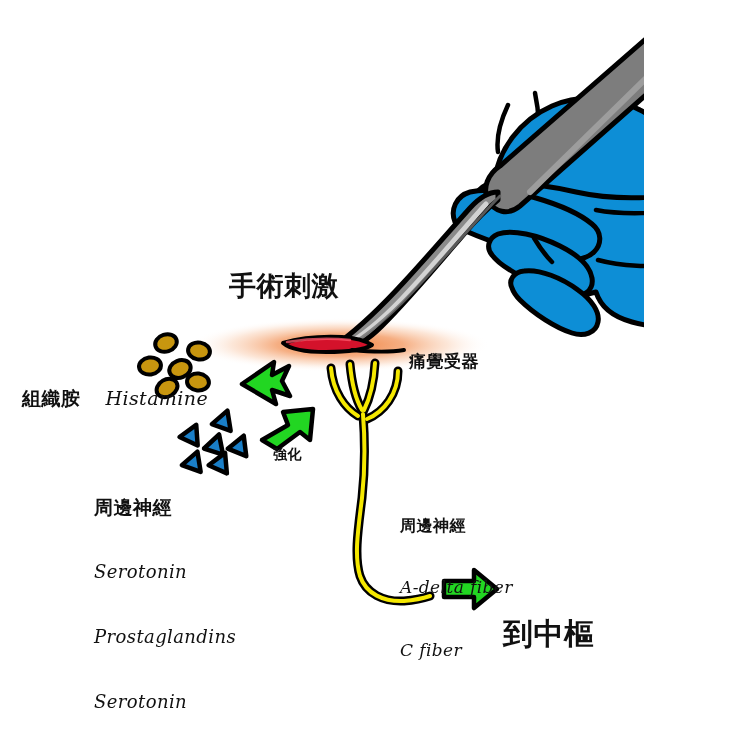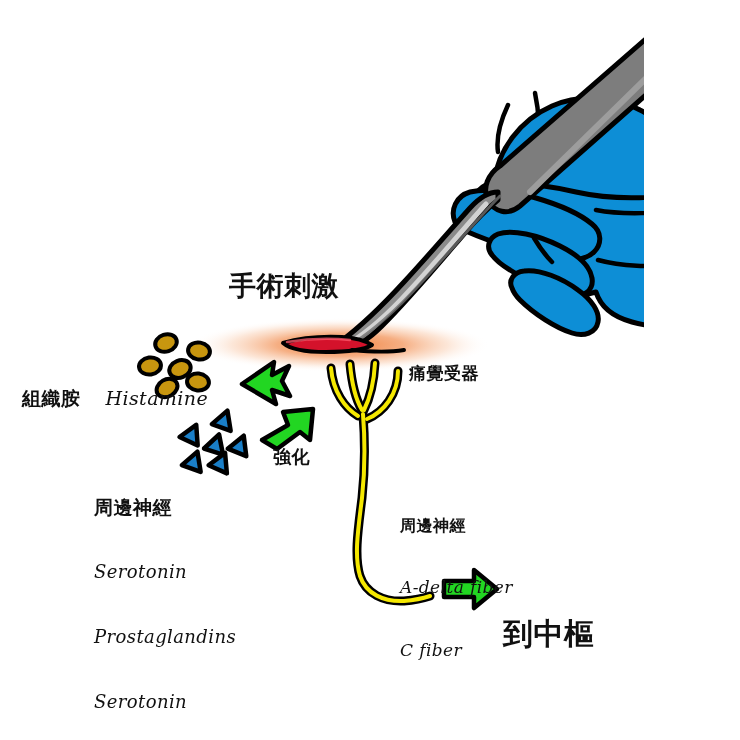--- a/index.html
+++ b/index.html
@@ -68,25 +68,25 @@
     margin-bottom: 3px;
   }
   .group-inflam .item {
     display: block;
     font-size: 18px;
     line-height: 1.45;
   }
   .lbl-enhance {
     left: 273px;
     top: 447px;
-    font-size: 18px;
+    font-size: 14px;
   }
   .lbl-nociceptor {
     left: 409px;
-    top: 364px;
+    top: 352px;
     font-size: 17px;
   }
   .group-nerve {
     left: 400px;
     top: 478px;
     font-size: 18px;
   }
   .group-nerve .head {
     display: block;
     font-size: 16px;

